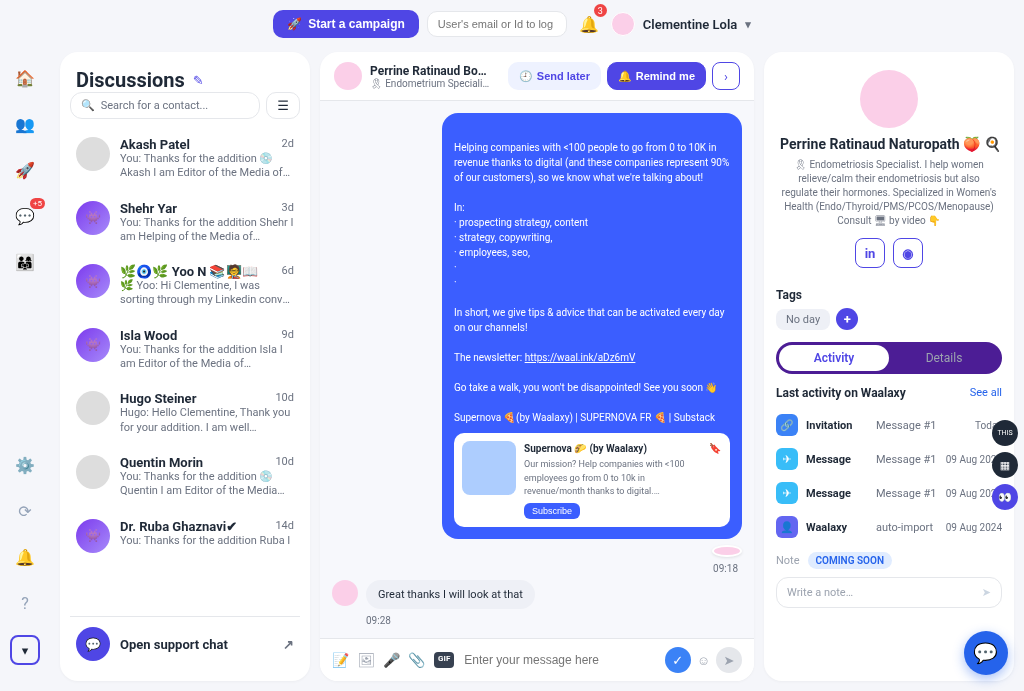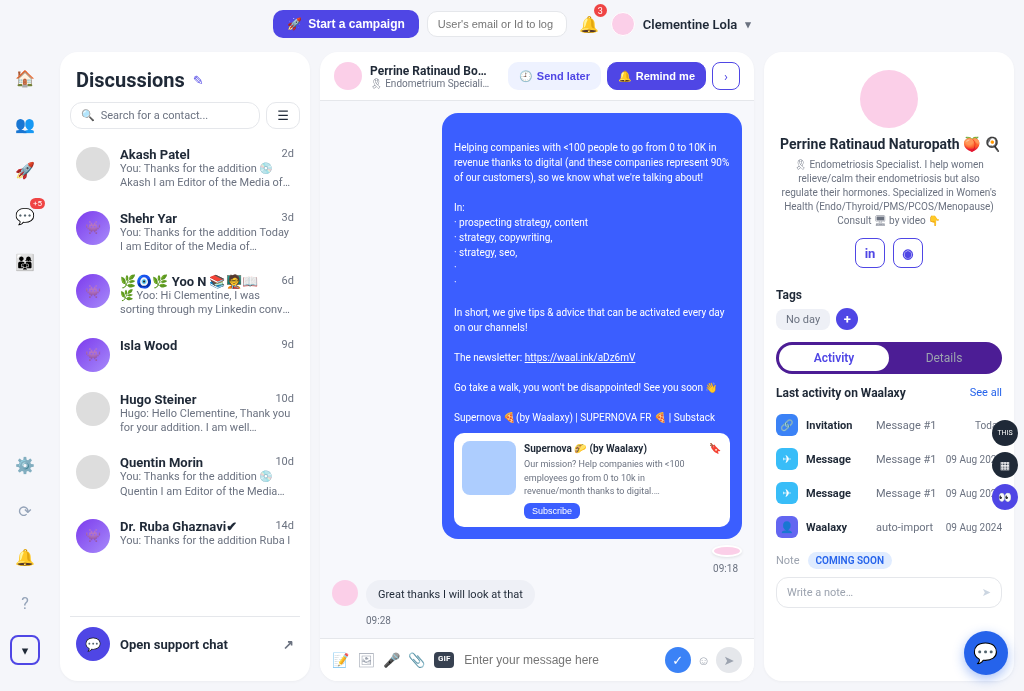--- a/index.html
+++ b/index.html
@@ -110,21 +110,21 @@
     box-shadow: 0 1px 3px rgba(0,0,0,0.04);
     display: flex;
     flex-direction: column;
     overflow: hidden;
   }
   .col-discussions { width: 250px; padding: 16px 10px 10px; }
   .col-chat { flex: 1; position: relative; }
   .col-profile { width: 250px; padding: 14px 12px; overflow-y:auto;}
 
   
-  .disc-header { display:flex; align-items:center; gap:8px; margin-bottom:10px; padding:0 6px;}
+  .disc-header { display:flex; align-items:center; gap:8px; padding:0 6px;}
   .disc-title { font-size: 20px; font-weight: 700; }
   .edit-ic { color: var(--primary); }
   .tabs-pill {
     background: #f1f2f7;
     border-radius: 20px;
     display: flex;
     padding: 3px;
     margin-bottom: 10px;
   }
   .tab-pill {
@@ -330,40 +330,41 @@
 Akash I am Editor of the Media of… I</div>
     </div>
         </div>
         <div class="contact">
     <div class="avatar purple">👾</div>
     <div class="contact-body">
       <div class="contact-top">
               <span>Shehr Yar</span>
               <span class="contact-time">3d</span>
             </div>
-      <div class="contact-prev">You: Thanks for the addition Today I am Editor of the Media of…</div>
+      <div class="contact-prev">You: Thanks for the addition Shehr I am Helping of the Media of…</div>
     </div>
         </div>
         <div class="contact">
     <div class="avatar purple">👾</div>
     <div class="contact-body">
       <div class="contact-top">
               <span>🌿🧿🌿 Yoo N 📚🧑‍🏫📖</span>
               <span class="contact-time">6d</span>
             </div>
       <div class="contact-prev">🌿 Yoo: Hi Clementine, I was sorting through my Linkedin conv and…</div>
     </div>
         </div>
         <div class="contact">
     <div class="avatar purple">👾</div>
     <div class="contact-body">
       <div class="contact-top">
               <span>Isla Wood</span>
               <span class="contact-time">9d</span>
             </div>
+      <div class="contact-prev">You: Thanks for the addition Isla I am Editor of the Media of…</div>
     </div>
         </div>
         <div class="contact">
     <div class="avatar "></div>
     <div class="contact-body">
       <div class="contact-top">
               <span>Hugo Steiner</span>
               <span class="contact-time">10d</span>
             </div>
       <div class="contact-prev">Hugo: Hello Clementine, Thank you for your addition. I am well…</div>
@@ -424,21 +425,21 @@
 
     <div class="chat-body">
       <div class="bubble-out">
         <br>
         <div>Helping companies with &lt;100 people to go from 0 to 10K in revenue thanks to digital (and these companies represent 90% of our customers), so we know what we're talking about!</div>
         <br>
         <div>In:</div>
         <div id="bullets">
             <div>· prospecting strategy, content</div>
             <div>· strategy, copywriting,</div>
-            <div>· strategy, seo,</div>
+            <div>· employees, seo,</div>
             <div>·</div>
             <div>·</div>
           </div>
         <br>
         <div>In short, we give tips &amp; advice that can be activated every day on our channels!</div>
         <br>
         <div><span>The newsletter: </span><a href="#">https://waal.ink/aDz6mV</a></div>
         <br>
         <div>Go take a walk, you won't be disappointed! See you soon      👋</div>
         <br>

